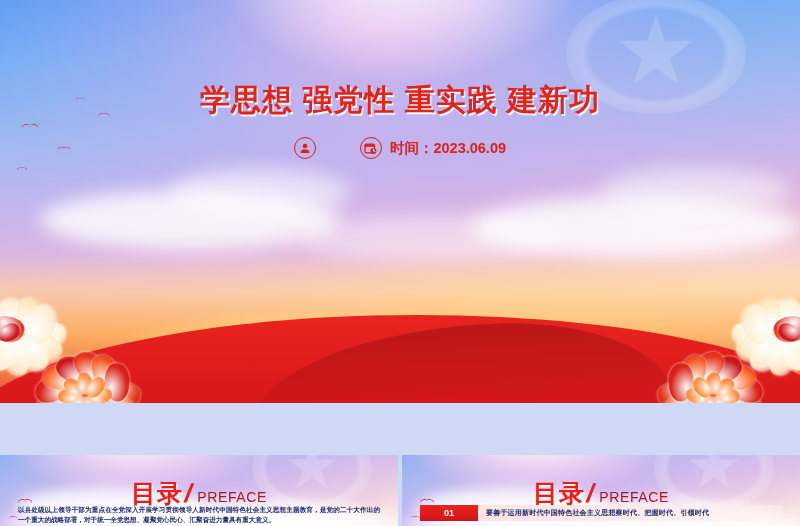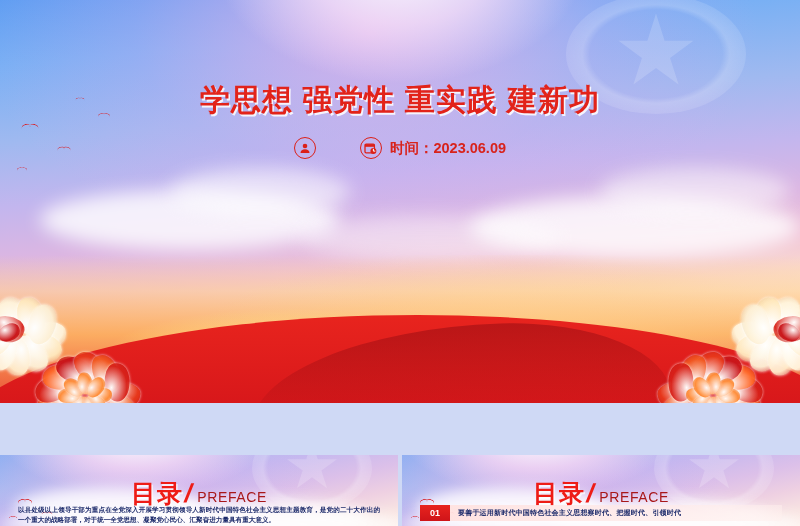--- a/index.html
+++ b/index.html
@@ -103,21 +103,21 @@
     display:flex; align-items:baseline; justify-content:center; gap:0; }
   .p-cn { font-size:25px; font-weight:bold; color:#ee1c16; letter-spacing:1px;
     text-shadow:1.5px 1.5px 0 rgba(255,255,255,.7); }
   .p-slash { font-size:26px; font-weight:bold; color:#ee1c16; margin:0 5px 0 2px; transform:skewX(-12deg); }
   .p-en { font-size:14px; font-weight:normal; color:#a8171a; letter-spacing:.6px; }
 
   .p-body { position:absolute; left:18px; right:18px; top:50px; }
   .p-para { font-size:6.6px; line-height:1.55; font-weight:bold; color:#1d2b6b; text-align:justify; }
   .p-item { display:flex; align-items:stretch; gap:0; }
   .p-num { background:linear-gradient(180deg,#e8241e,#cf1419); color:#fff; font-size:9px; font-weight:bold;
-    padding:3px 10px; display:flex; align-items:center; }
+    padding:3px 24px; display:flex; align-items:center; }
   .p-itxt { flex:1; background:linear-gradient(90deg, rgba(255,226,224,.95), rgba(255,240,238,.5));
     font-size:7px; font-weight:bold; color:#1d2b6b; display:flex; align-items:center; padding:0 8px; letter-spacing:.2px; }
 </style>
 </head>
 <body>
 
 <div id="stage">
 
   <div class="banner">
     <div class="sky"></div>

